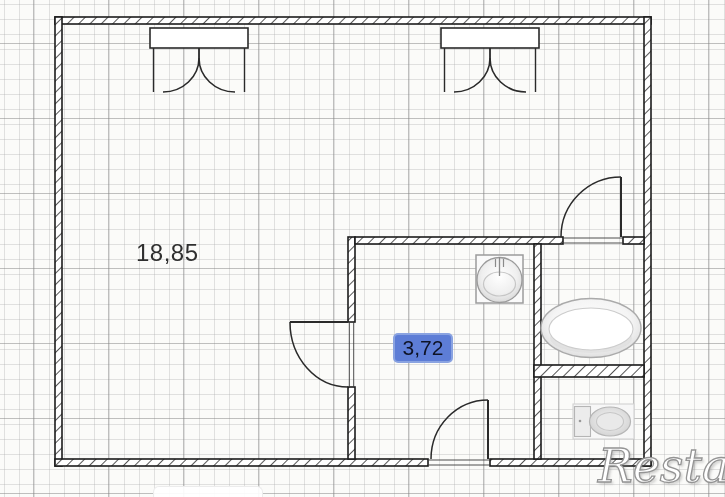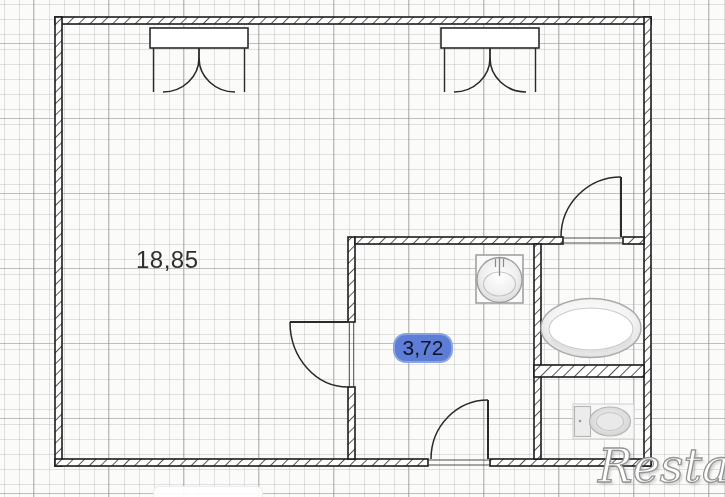--- a/index.html
+++ b/index.html
@@ -15,25 +15,25 @@
       linear-gradient(to right, rgba(130,130,130,0.50) 1px, transparent 1px),
       linear-gradient(to bottom, rgba(130,130,130,0.50) 1px, transparent 1px),
       linear-gradient(to right, rgba(170,170,170,0.33) 1px, transparent 1px),
       linear-gradient(to bottom, rgba(170,170,170,0.33) 1px, transparent 1px);
     background-size:75px 100%, 100% 75px, 15px 15px, 15px 15px;
     background-position:33px 0, 0 43px, 4px 4px, 4px 4px;
   }
   svg.plan{position:absolute;left:0;top:0;}
   .room-label{
     position:absolute;left:136px;top:239px;
-    font-size:24px;color:#2f2f2f;letter-spacing:0.5px;margin-top:7px;
+    font-size:24px;color:#2f2f2f;letter-spacing:0.5px;
   }
   .hall-label{
     position:absolute;left:393px;top:333px;width:60px;height:30px;
-    background:#5d7dd6;border:2px solid #8aa3e1;border-radius:13px;
+    background:#5d7dd6;border:2px solid #8aa3e1;border-radius:5px;
     box-sizing:border-box;
     display:flex;align-items:center;justify-content:center;
     font-size:21px;color:#0e1326;
   }
   .watermark{
     position:absolute;left:598px;top:441px;
     font-family:"DejaVu Serif", serif;
     font-style:italic;font-size:46px;line-height:1.1;
     color:#ffffff;white-space:nowrap;
     -webkit-text-stroke:1.3px #949494;

